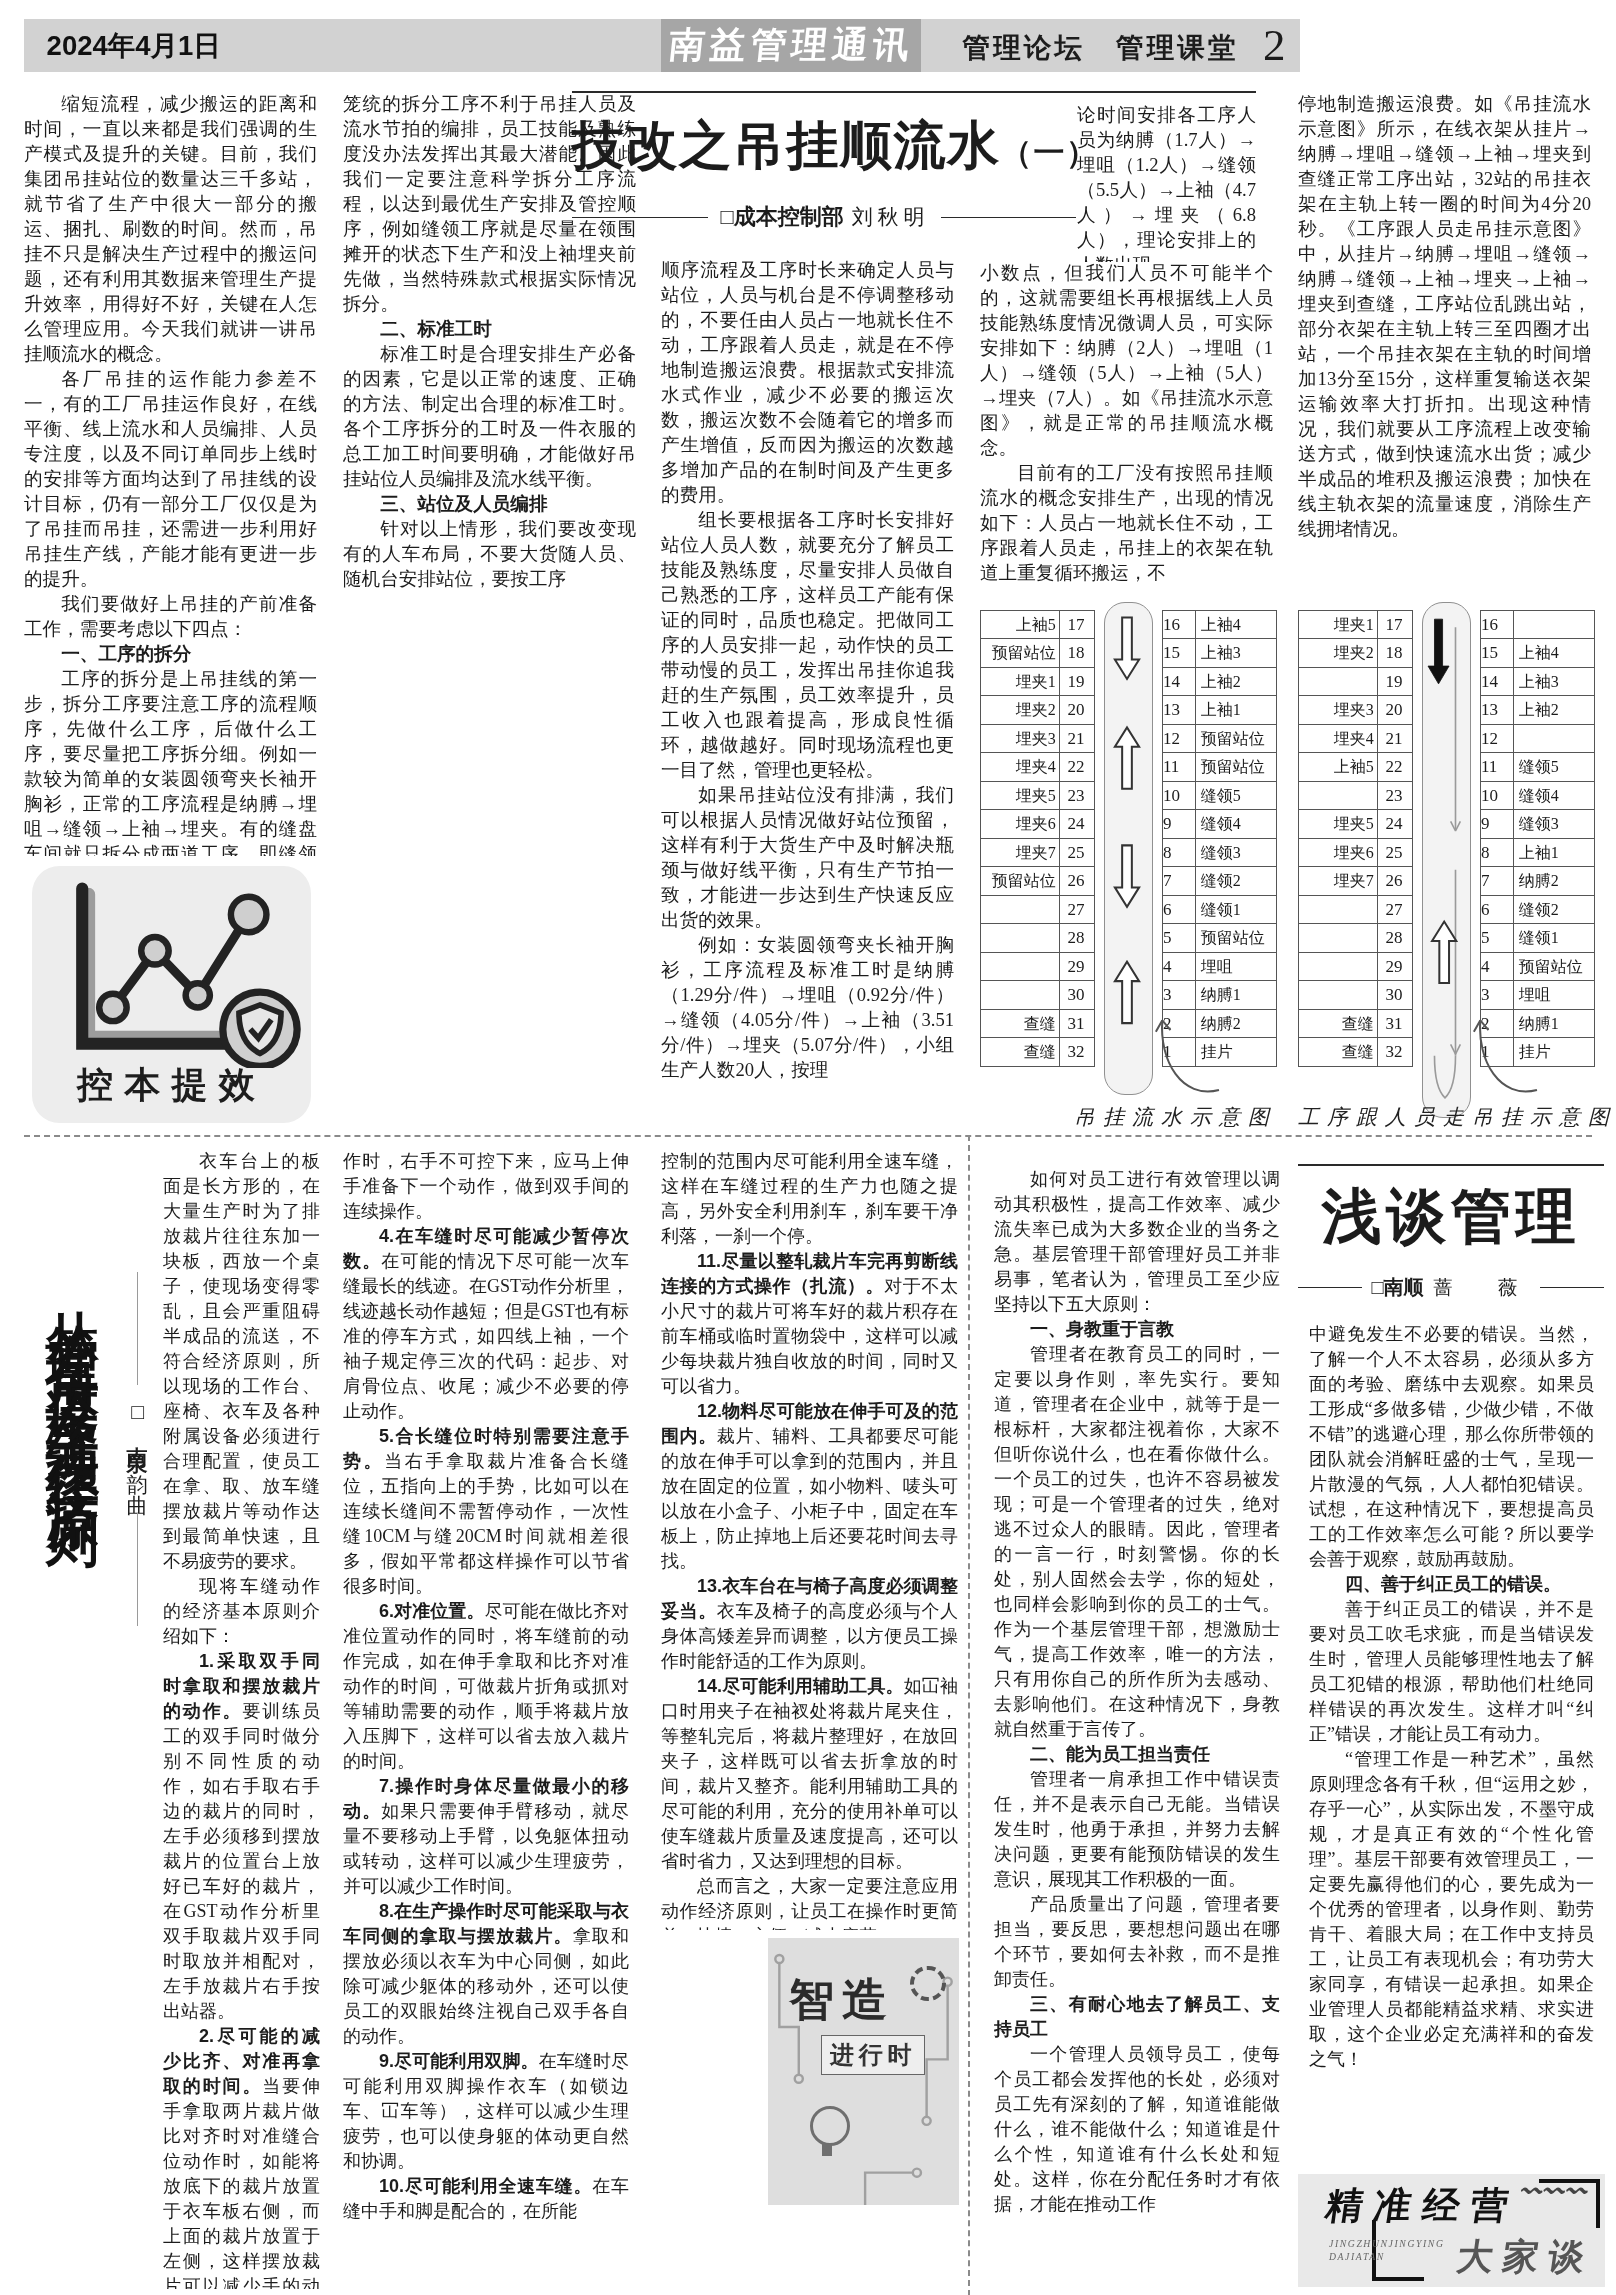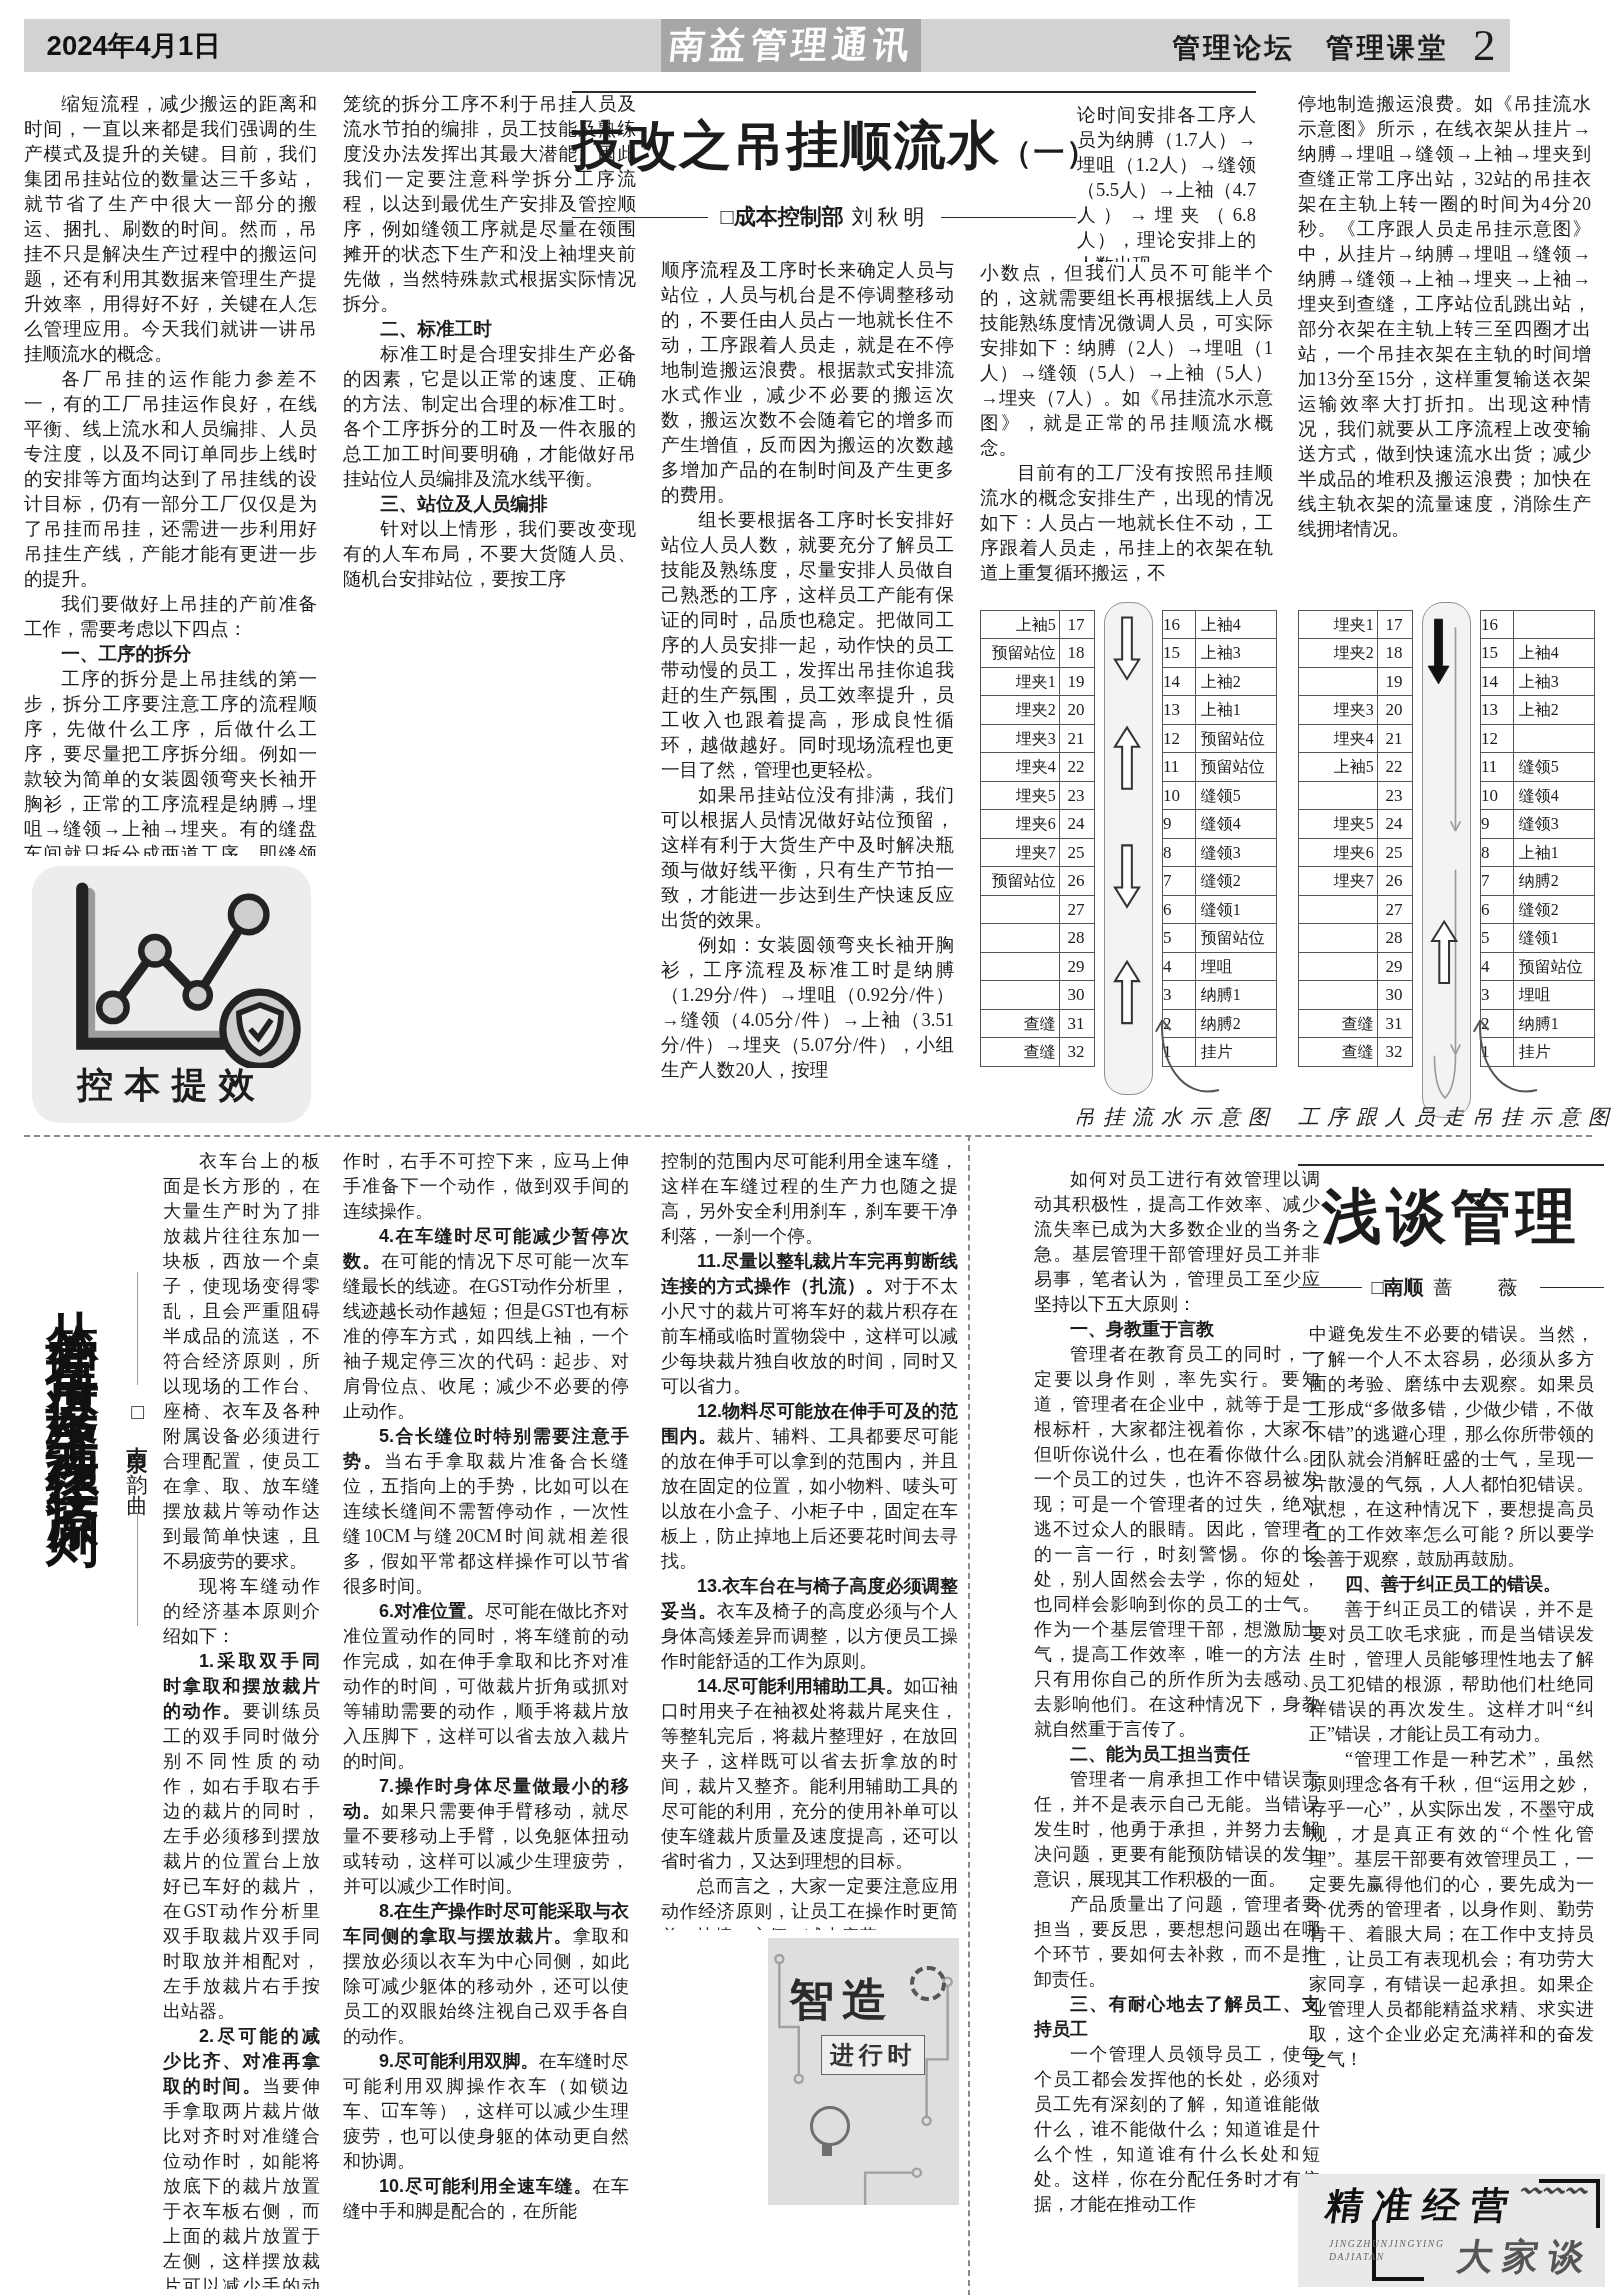--- a/index.html
+++ b/index.html
@@ -1,19 +1,19 @@
 <!DOCTYPE html>
 <html style="font-size:13px"><head>
 <meta charset="utf-8">
 <style>
   html,body{margin:0;padding:0;background:#ffffff;}
   body{width:1617px;height:2295px;position:relative;font-family:"Liberation Serif","DejaVu Serif",serif;color:#1c1c1c;}
   .abs{position:absolute;}
   
-  .masthead-bar{left:24px;top:19.4px;width:1486px;height:53px;background:#d2d2d2;}
+  .masthead-bar{left:24px;top:19.4px;width:1276px;height:53px;background:#d2d2d2;}
   .date{left:22.6px;top:0;height:53px;line-height:53px;font-family:"Liberation Sans","DejaVu Sans",sans-serif;font-weight:bold;font-size:27.5px;color:#111;}
   .masthead-box{left:637px;top:0;width:260px;height:53px;background:#a6a6a6;text-align:center;}
   .masthead-box span{display:inline-block;color:#fff;font-size:36px;font-weight:bold;letter-spacing:4.8px;line-height:53px;transform:skewX(-6deg);font-family:"Liberation Serif","DejaVu Serif",serif;}
   .header-right{right:14.5px;top:0;height:53px;line-height:53px;white-space:nowrap;}
   .header-right .secs{font-family:"Liberation Sans","DejaVu Sans",sans-serif;font-weight:bold;font-size:27.5px;letter-spacing:3.2px;}
   .header-right .pagenum{font-size:45px;font-family:"Liberation Serif","DejaVu Serif",serif;margin-left:21px;vertical-align:-3.2px;}
   
   .col{overflow:hidden;text-align:justify;}
   .col .para{margin:0;font-size:18.6px;line-height:25px;text-indent:2em;}
   .col .para.noindent{text-indent:0;}
@@ -495,21 +495,21 @@
     <circle cx="196" cy="226" r="5" fill="none" stroke="#a0a0a0" stroke-width="3"></circle>
     <path d="M120,330 v-40 h60" fill="none" stroke="#a0a0a0" stroke-width="3"></path>
     <circle cx="184" cy="290" r="5" fill="none" stroke="#a0a0a0" stroke-width="3"></circle>
   </svg>
   <div class="t1">智造</div>
   <div class="gear"></div>
   <div class="t2">进行时</div>
   <div class="bulb"></div>
 </div>
 
-<div class="abs col bcol" style="left:994px;top:1167px;width:286px;height:1128px;margin-left:40px;">
+<div class="abs col bcol" style="left:994px;top:1167px;width:286px;height:1128px;">
     <p class="para">如何对员工进行有效管理以调动其积极性，提高工作效率、减少流失率已成为大多数企业的当务之急。基层管理干部管理好员工并非易事，笔者认为，管理员工至少应坚持以下五大原则：</p>
     <p class="para head">一、身教重于言教</p>
     <p class="para">管理者在教育员工的同时，一定要以身作则，率先实行。要知道，管理者在企业中，就等于是一根标杆，大家都注视着你，大家不但听你说什么，也在看你做什么。一个员工的过失，也许不容易被发现；可是一个管理者的过失，绝对逃不过众人的眼睛。因此，管理者的一言一行，时刻警惕。你的长处，别人固然会去学，你的短处，也同样会影响到你的员工的士气。作为一个基层管理干部，想激励士气，提高工作效率，唯一的方法，只有用你自己的所作所为去感动、去影响他们。在这种情况下，身教就自然重于言传了。</p>
     <p class="para head">二、能为员工担当责任</p>
     <p class="para">管理者一肩承担工作中错误责任，并不是表示自己无能。当错误发生时，他勇于承担，并努力去解决问题，更要有能预防错误的发生意识，展现其工作积极的一面。</p>
     <p class="para">产品质量出了问题，管理者要担当，要反思，要想想问题出在哪个环节，要如何去补救，而不是推卸责任。</p>
     <p class="para head">三、有耐心地去了解员工、支持员工</p>
     <p class="para">一个管理人员领导员工，使每个员工都会发挥他的长处，必须对员工先有深刻的了解，知道谁能做什么，谁不能做什么；知道谁是什么个性，知道谁有什么长处和短处。这样，你在分配任务时才有依据，才能在推动工作</p>
   </div>
 <div class="abs a3-titleblock">

